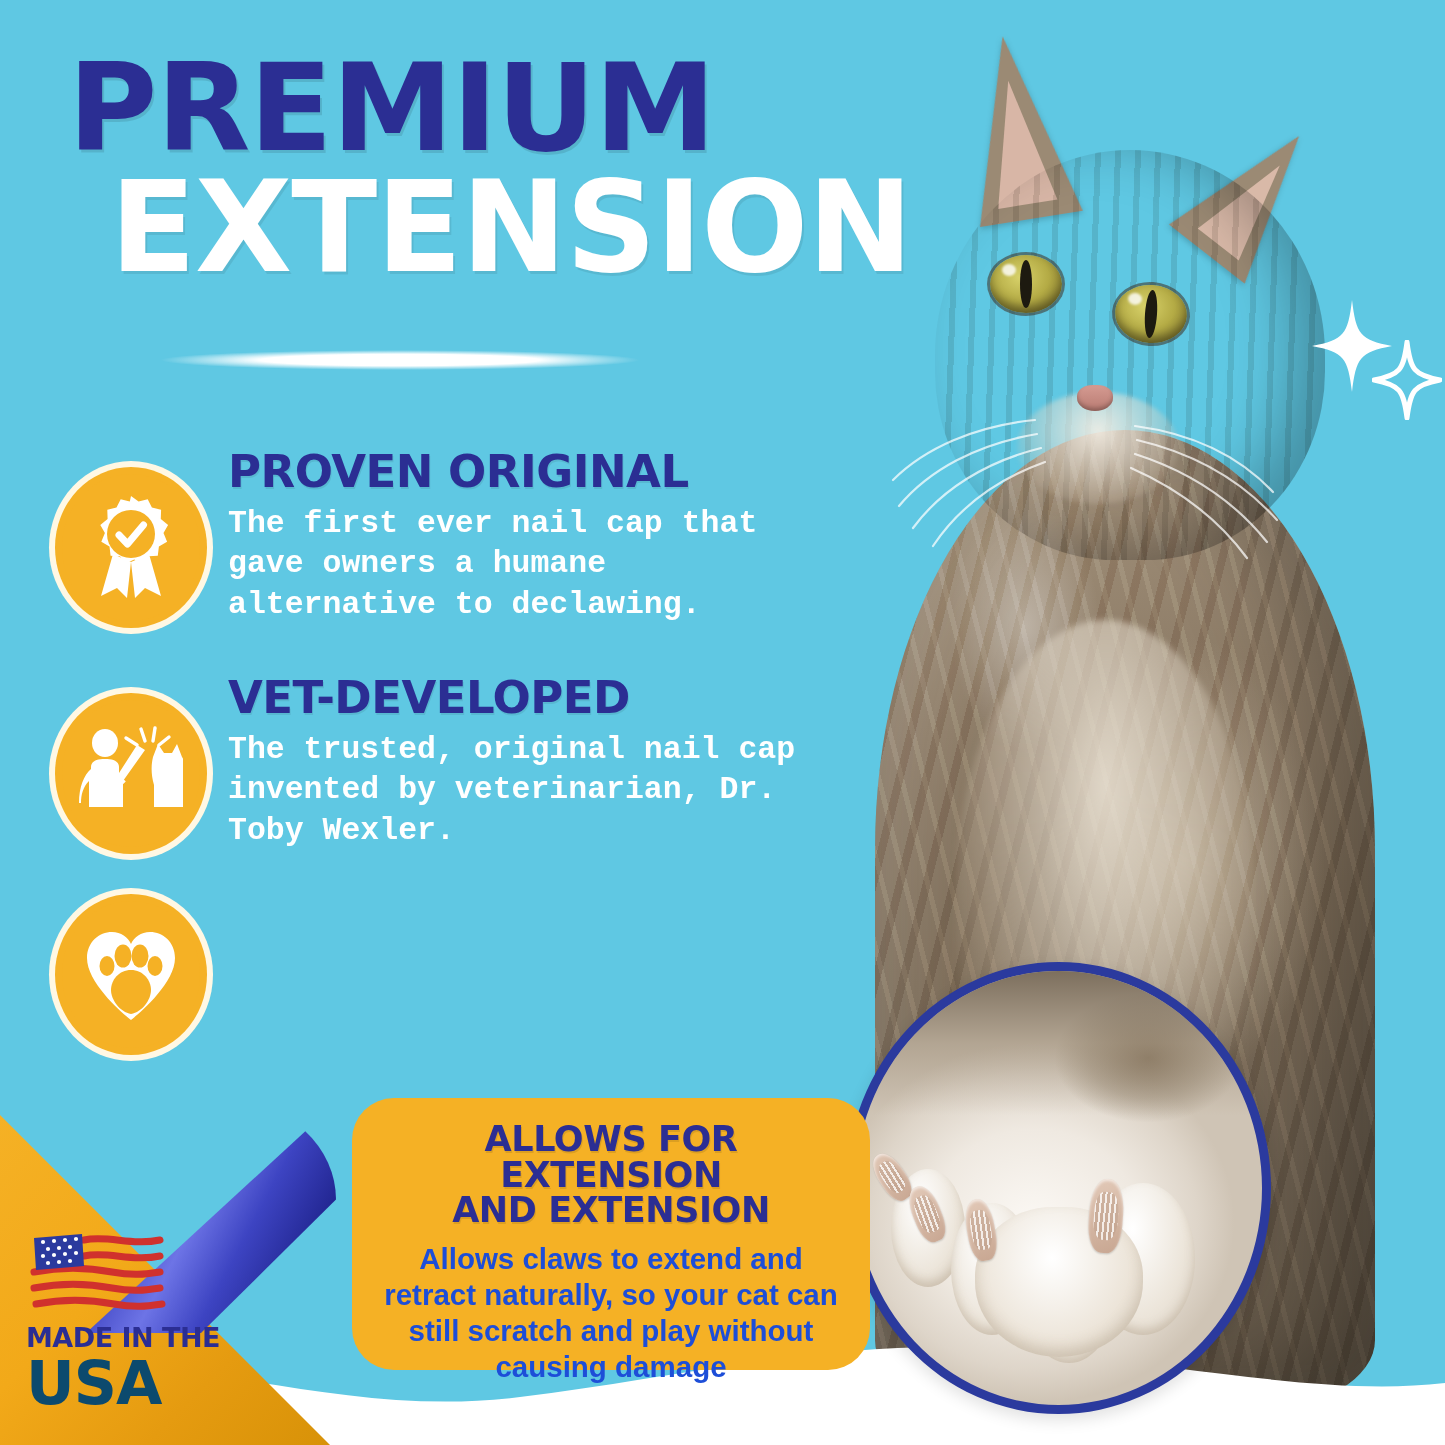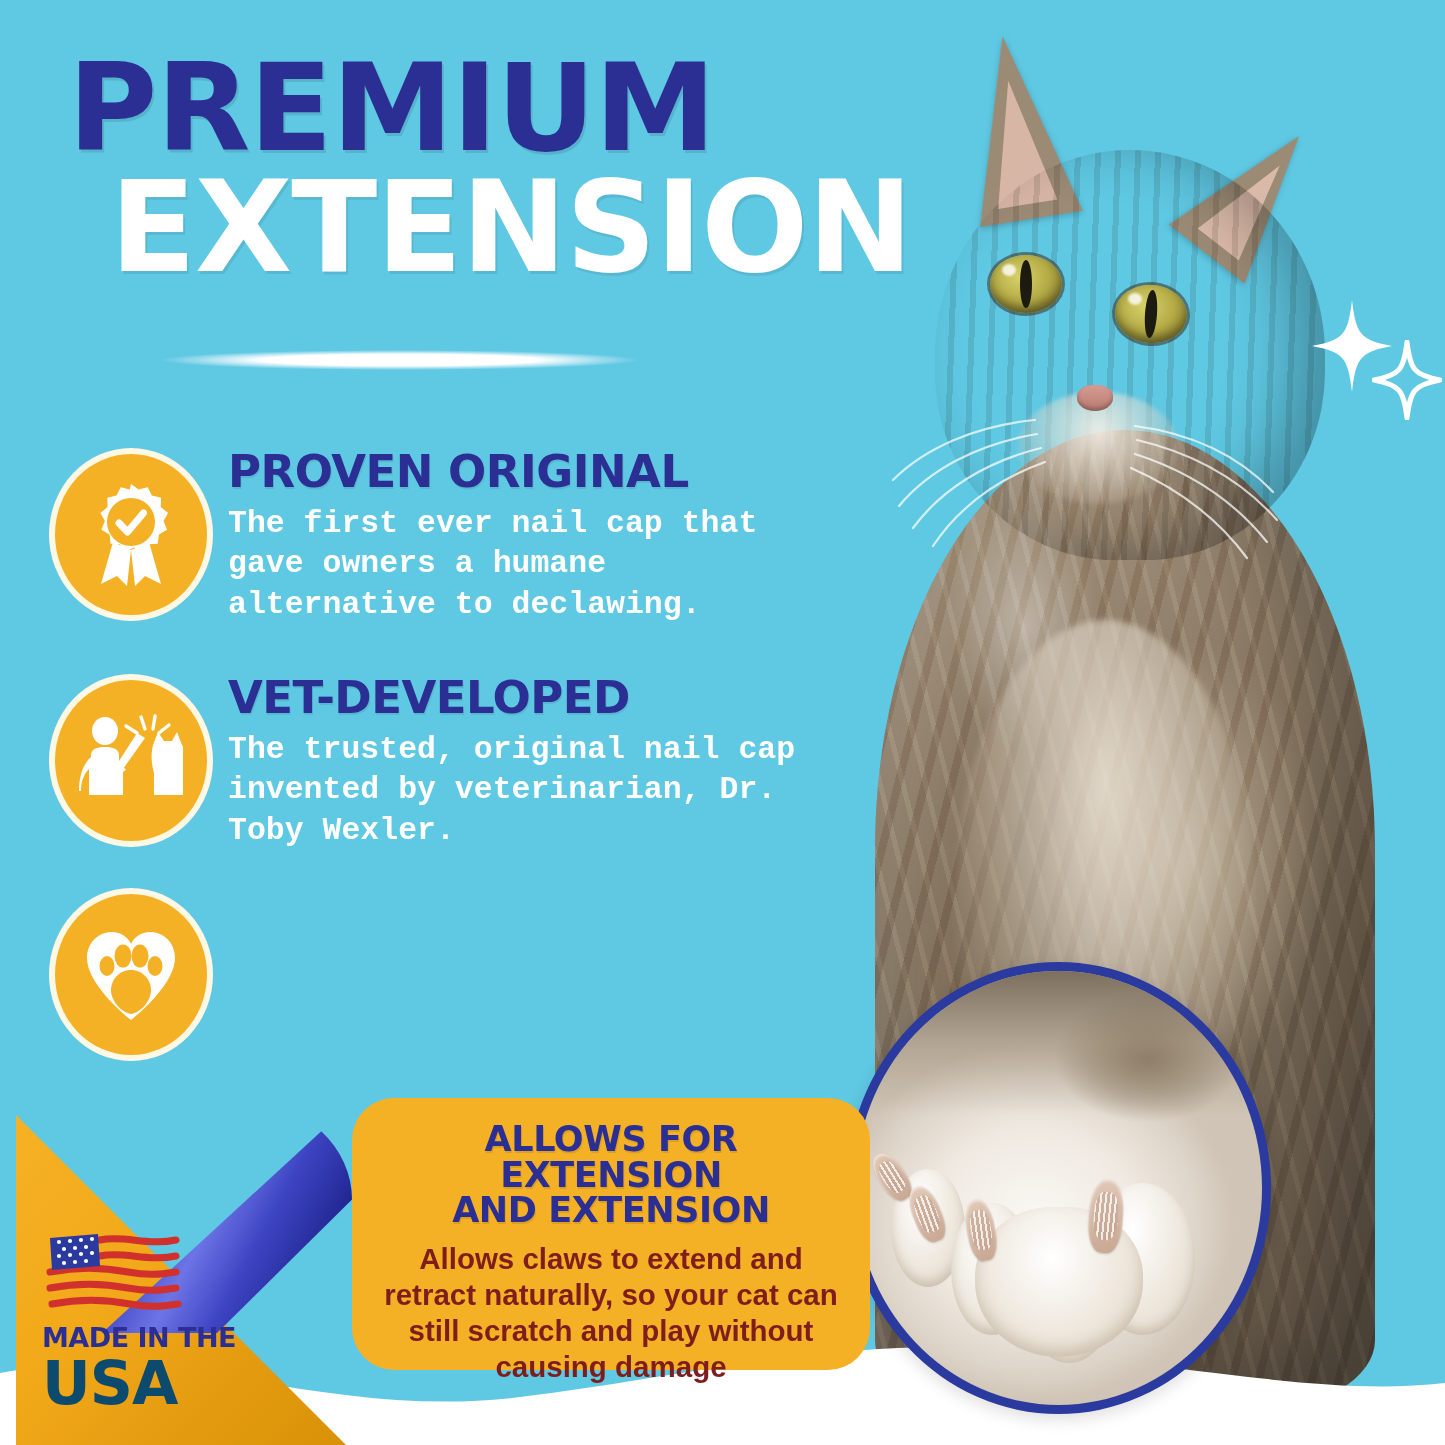--- a/index.html
+++ b/index.html
@@ -164,21 +164,21 @@
   .swoosh {
     position:absolute; left:160px; top:350px;
     width:480px; height:20px;
     background:radial-gradient(ellipse 50% 50% at 50% 50%, #ffffff 0%, #ffffff 58%, rgba(255,255,255,.0) 100%);
     border-radius:50%;
     filter:blur(.4px);
   }
 
   
   .features { position:absolute; left:56px; top:445px; width:790px; }
-  .feature { display:flex; align-items:center; margin-bottom:46px; }
+  .feature { display:flex; align-items:flex-end; margin-bottom:46px; }
   .feature:last-child{ margin-bottom:0; }
 
   .badge {
     flex:0 0 auto;
     width:150px; height:155px;
     position:relative;
     margin-right:22px;
   }
   .badge .disc{
     position:absolute; inset:4px 6px;
@@ -230,21 +230,21 @@
     color:#2B2E93;
     line-height:1.02;
     letter-spacing:-.4px;
     margin-bottom:12px;
     text-shadow:1px 2px 0 rgba(0,0,0,.10);
   }
   .callout p {
     font-family:"Liberation Sans", sans-serif;
     font-size:29.5px;
     font-weight:bold;
-    color:#7f1d1d;
+    color:#1d4ed8;
     line-height:1.22;
   }
 
   
   .paw-oval {
     position:absolute;
     left:846px; top:962px;
     width:425px; height:452px;
     border-radius:50%;
     border:9px solid #2B3A9E;
@@ -272,21 +272,21 @@
   .paw-fur-top{ position:absolute; left:0; top:0; width:100%; height:150px;
         background:linear-gradient(180deg, rgba(110,96,78,.85) 0%, rgba(150,134,112,.5) 48%, transparent 96%); }
 
   
   .bottom-wave{
     position:absolute; left:0; bottom:0; width:1445px; height:200px; z-index:3;
   }
 
   
   .usa-corner{
-    position:absolute; left:16px; bottom:0; width:330px; height:330px; z-index:7;
+    position:absolute; left:0; bottom:0; width:330px; height:330px; z-index:7;
   }
   .usa-gold{
     position:absolute; left:0; bottom:0; width:330px; height:330px;
     background:linear-gradient(135deg,#F5B125 0%,#F2A919 42%,#E59B10 72%,#D89208 100%);
     clip-path:polygon(0 0, 0 100%, 100% 100%);
   }
   .usa-curl{
     position:absolute; left:86px; bottom:112px;
     width:250px; height:230px;
     background:linear-gradient(118deg,#1C1F8C 0%,#2E33B4 22%,#6D74E6 46%,#3D44C2 62%,#1B1E85 86%,#141668 100%);

